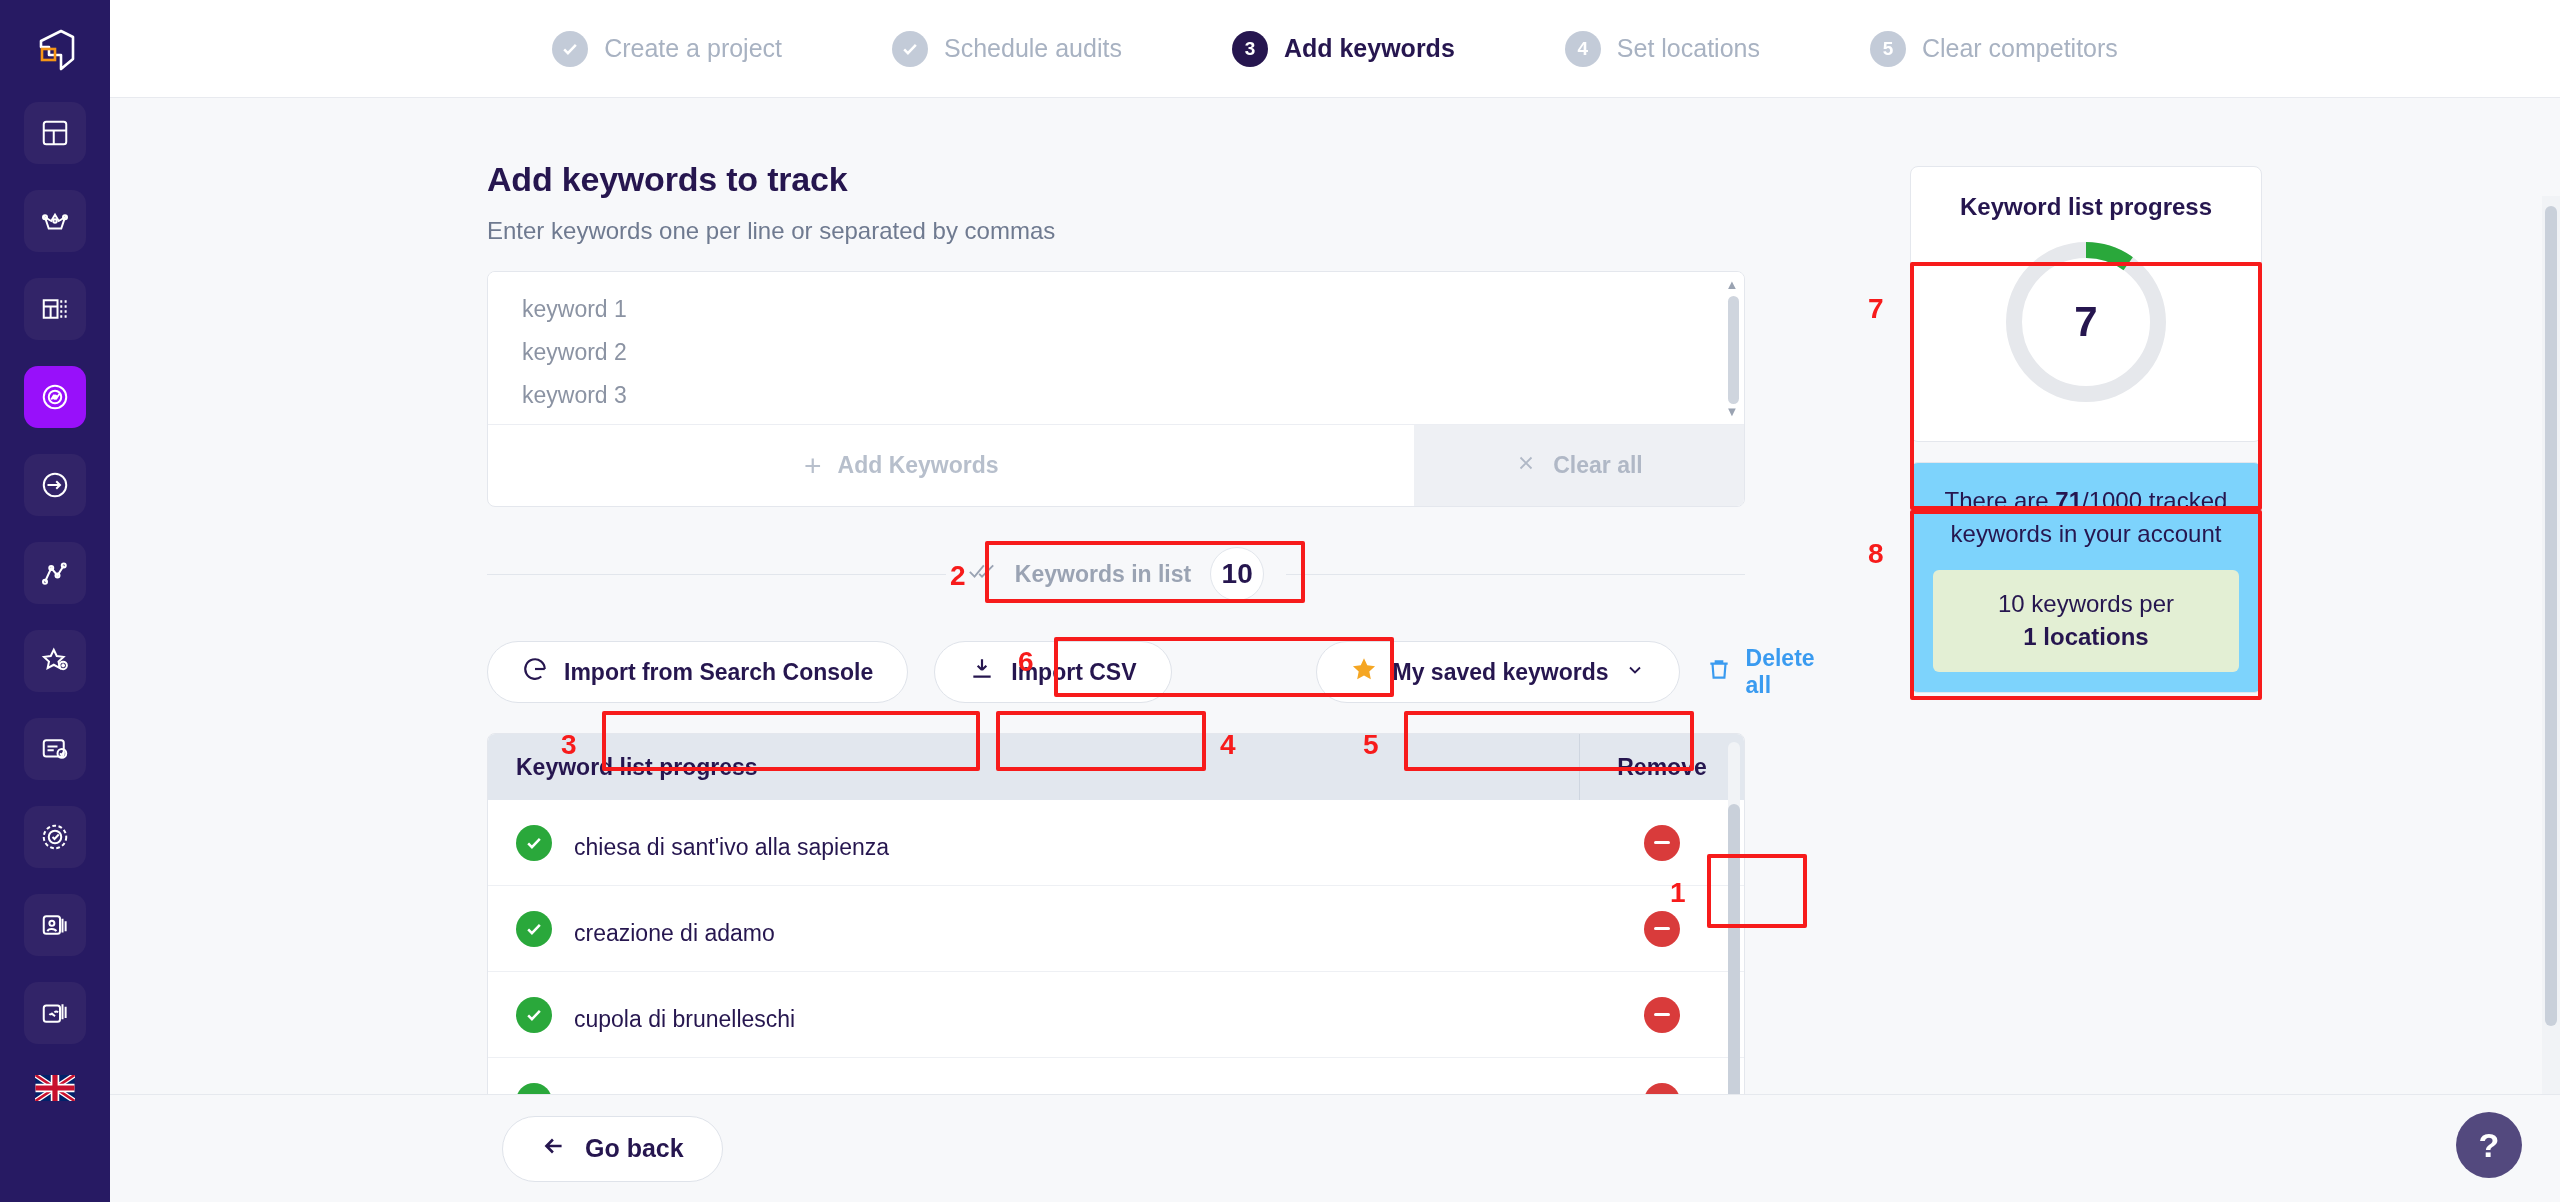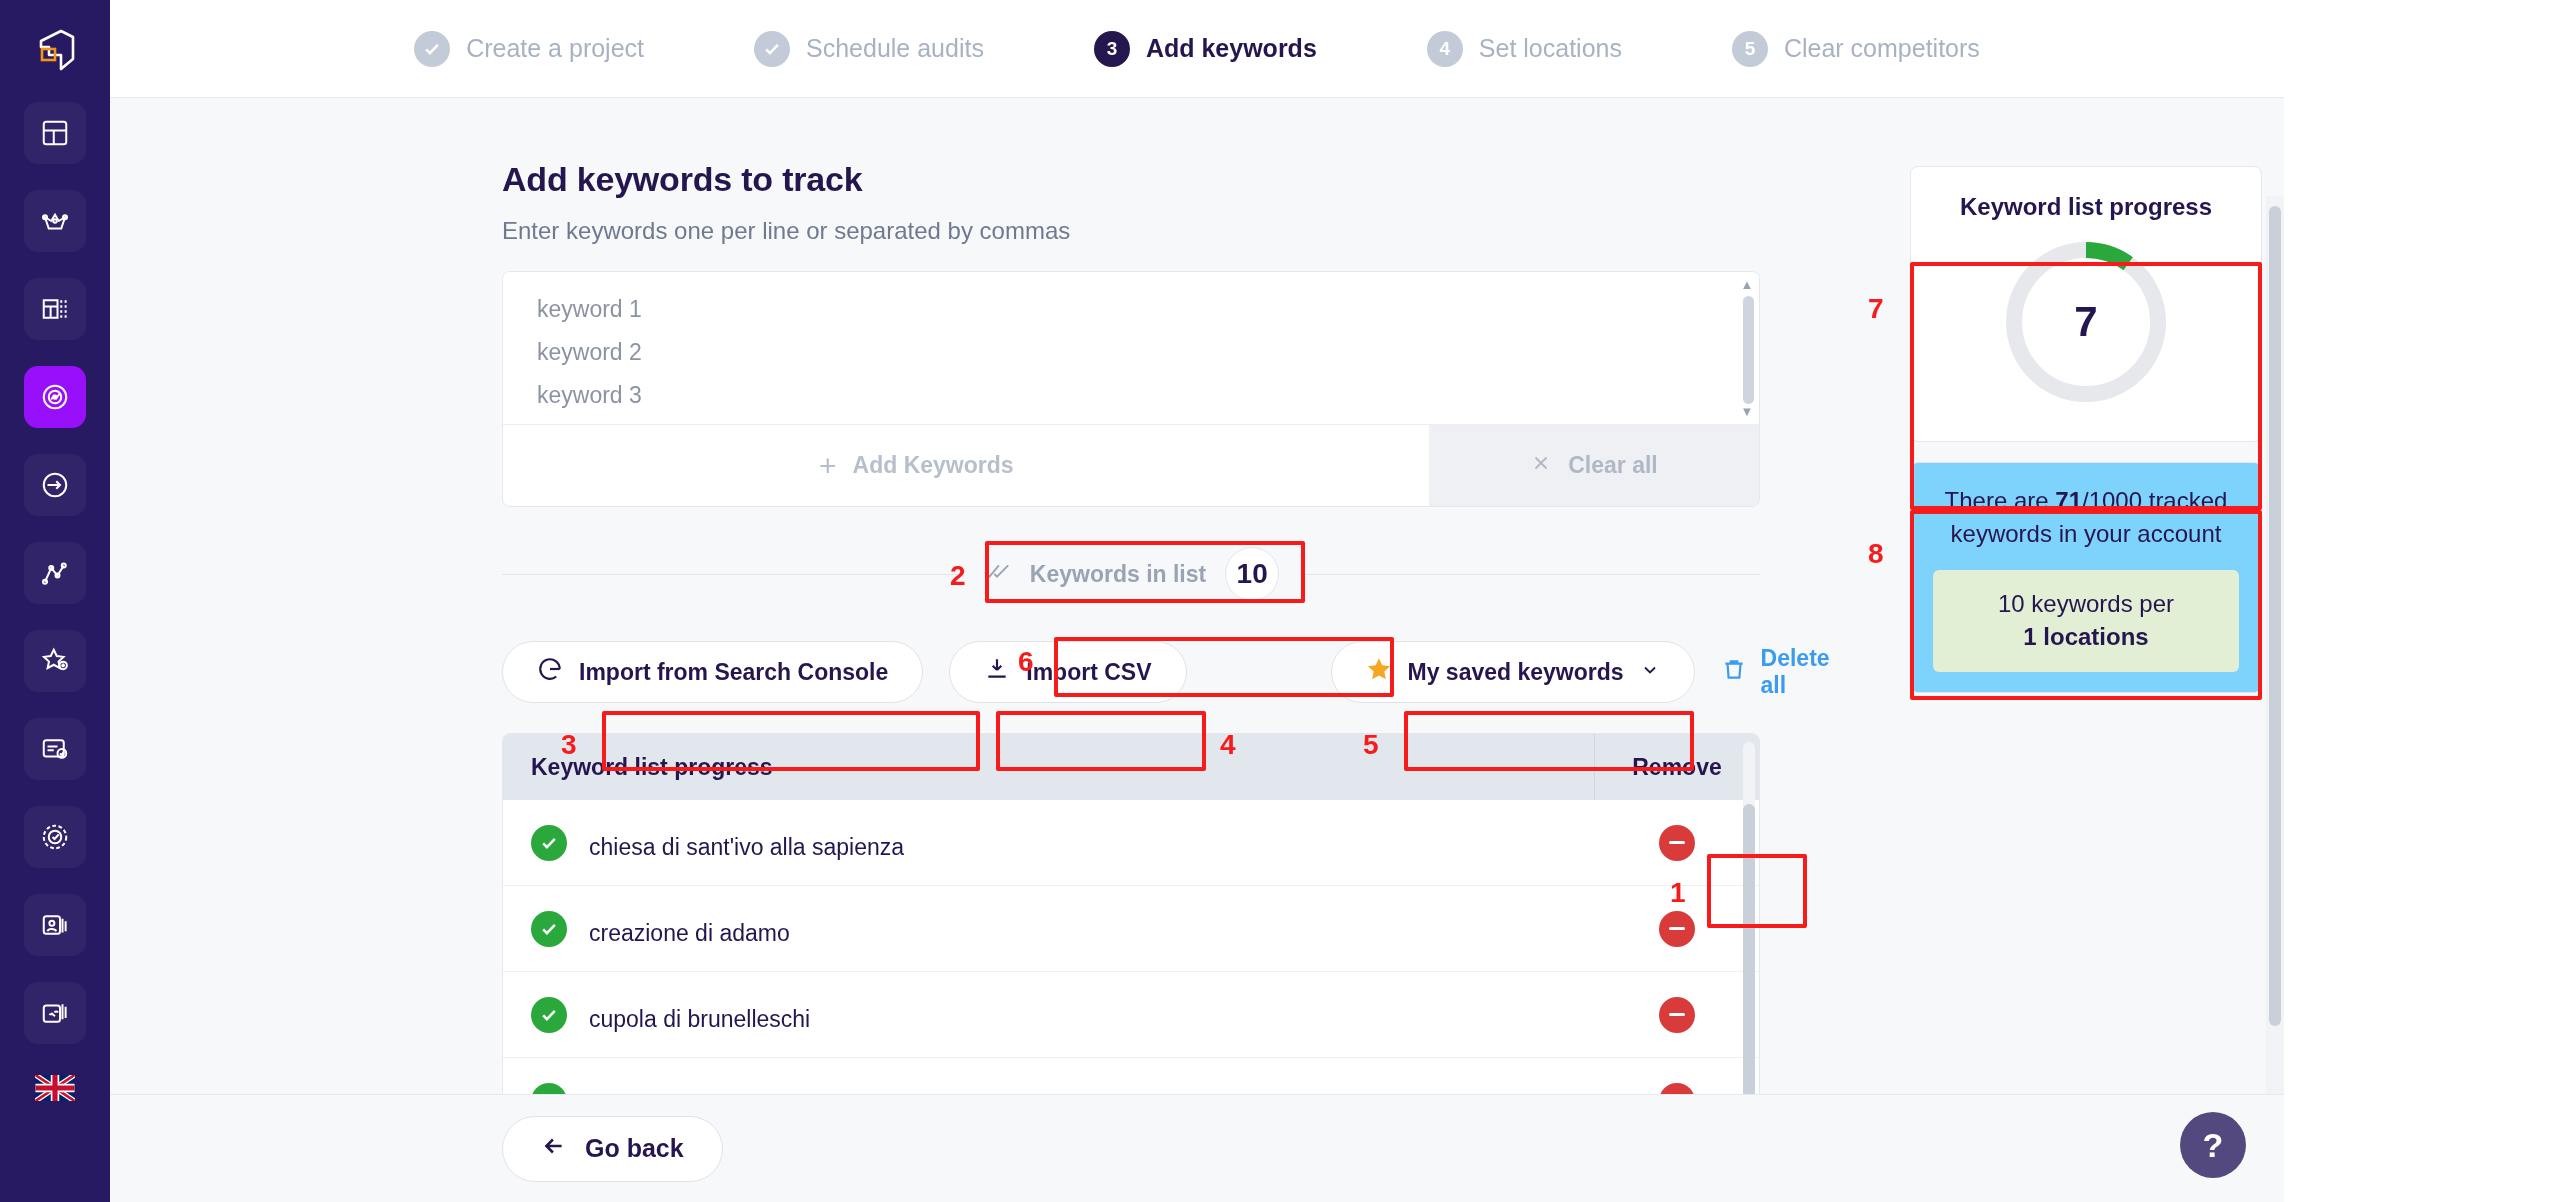--- a/index.html
+++ b/index.html
@@ -2,21 +2,21 @@
 <html><head>
 <meta charset="utf-8">
 <style>
   * { box-sizing: border-box; margin: 0; padding: 0; }
   html, body {
     width: 2560px; height: 1202px;
     font-family: "Liberation Sans", sans-serif;
     background: #ffffff;
     overflow: hidden;
   }
-  .app { position: relative; width: 2284px; height: 1202px; display: flex; }
+  .app { position: relative; width: 2560px; height: 1202px; display: flex; }
 
   
   .sidebar {
     width: 110px; height: 1202px;
     background: #271a63;
     display: flex; flex-direction: column; align-items: center;
     padding-top: 18px;
     flex: 0 0 110px;
     position: relative;
     z-index: 5;
@@ -82,21 +82,21 @@
     padding: 0;
   }
   .content-inner {
     position: relative;
     width: 100%;
     height: 100%;
   }
 
   .panel-left {
     position: absolute;
-    left: 392px; top: 62px;
+    left: 377px; top: 62px;
     width: 1260px;
   }
   .page-title {
     font-size: 34px; font-weight: bold; color: #26164f;
     letter-spacing: -0.2px;
   }
   .page-sub {
     font-size: 24px; color: #6f7a90; margin-top: 18px;
   }
 

